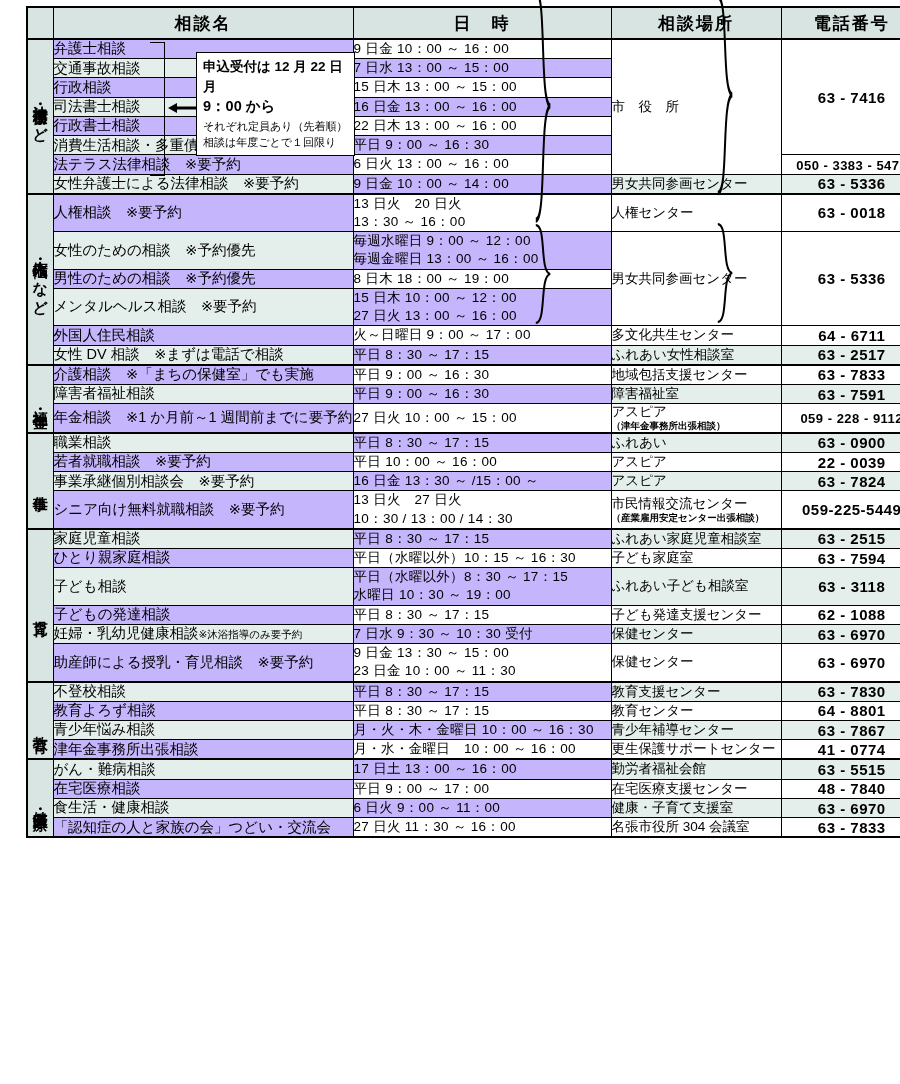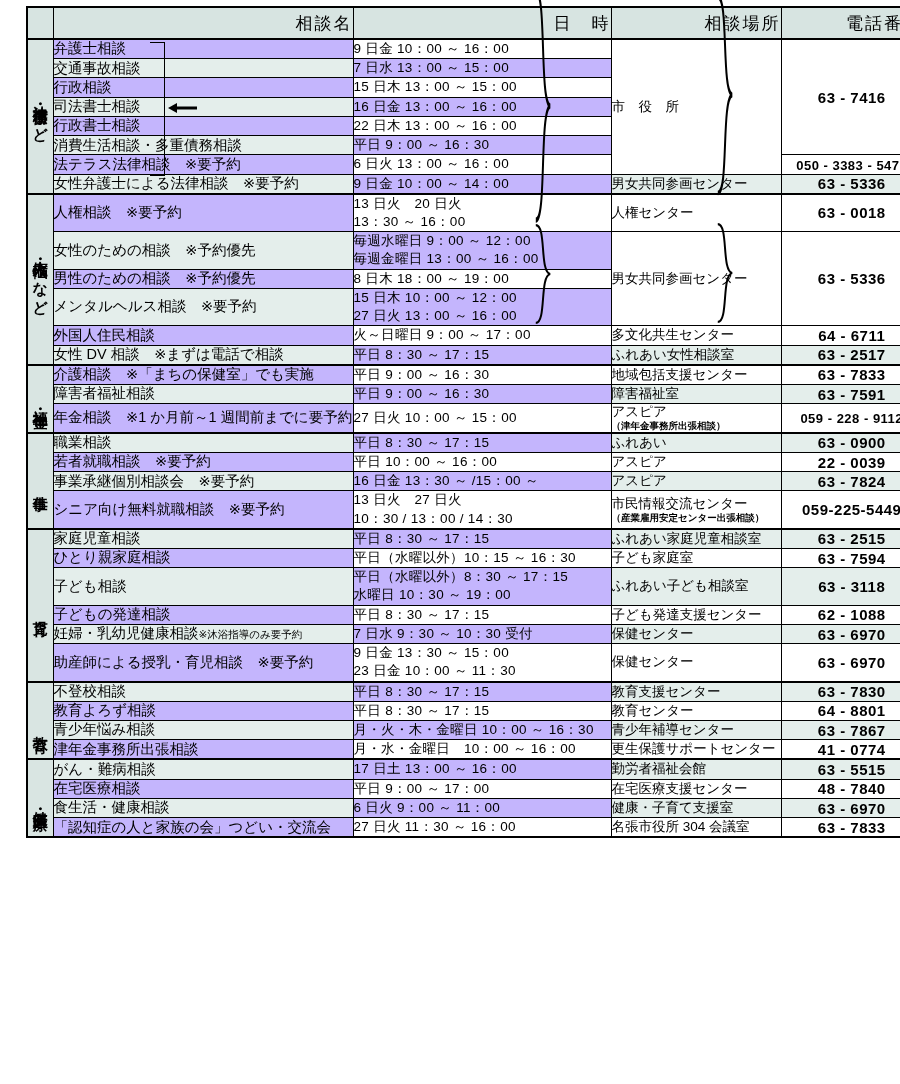--- a/index.html
+++ b/index.html
@@ -30,23 +30,23 @@
   }
   
   col.c-name{width:300px;}
   col.c-time{width:258px;}
   col.c-place{width:170px;}
   col.c-tel{width:142px;}
 
   
   thead th{
     background:#d7e4e1;
-    text-align:right;
+    text-align:center;
     font-size:17px;
-    font-weight:normal;
+    font-weight:bold;
     height:30px;
     letter-spacing:2px;
   }
   
   td.cat{
     width:26px;
     background:#d9e5e2;
     text-align:center;
     font-size:15px;
     font-weight:bold;
@@ -379,19 +379,25 @@
         </tr>
         <tr>
           <td class="name">「認知症の人と家族の会」つどい・交流会</td>
           <td class="time">27 日火 11：30 ～ 16：00</td>
           <td class="place">名張市役所 304 会議室</td>
           <td class="tel">63 - 7833</td>
         </tr>
       </tbody>
   </table>
 
+  <div class="callout">
+    <span class="big">申込受付は 12 月 22 日月</span>
+    <span class="big2">9：00 から</span>
+    <span class="sm">それぞれ定員あり（先着順）</span>
+    <span class="sm2">相談は年度ごとで１回限り</span>
+  </div>
   <svg class="arrow" viewBox="0 0 30 12">
     <line x1="29" y1="6" x2="6" y2="6" stroke="#000" stroke-width="3"></line>
     <polygon points="0,6 9,1 9,11" fill="#000"></polygon>
   </svg>
   <div class="brace-law"></div>
 
 </div>
 
 </body></html>

